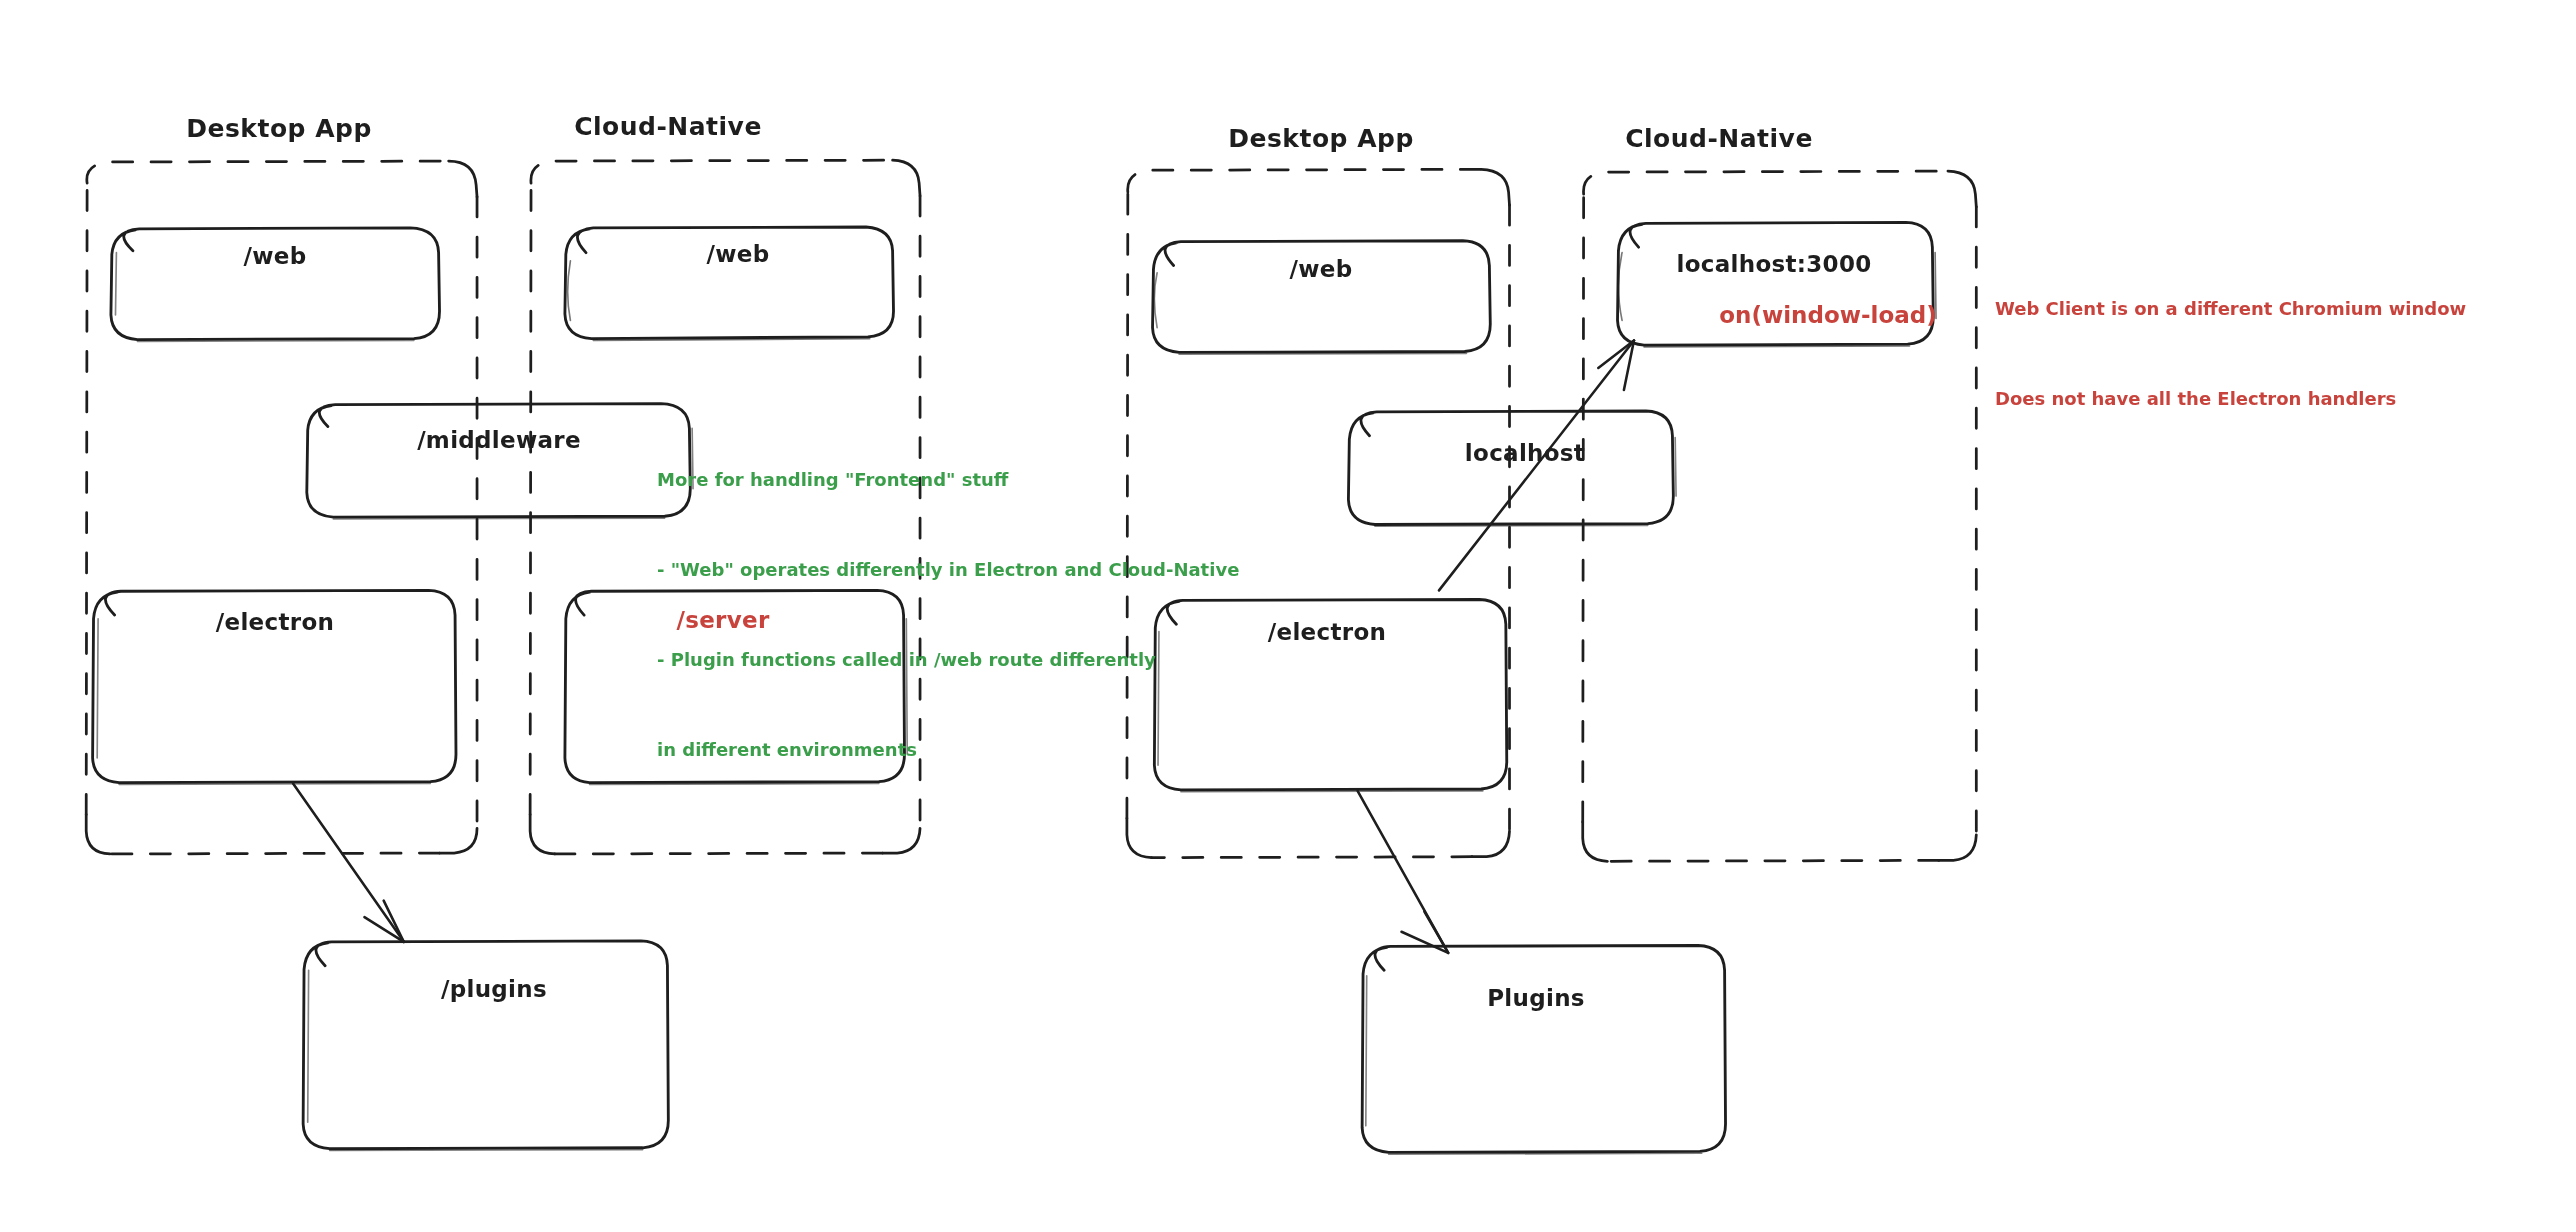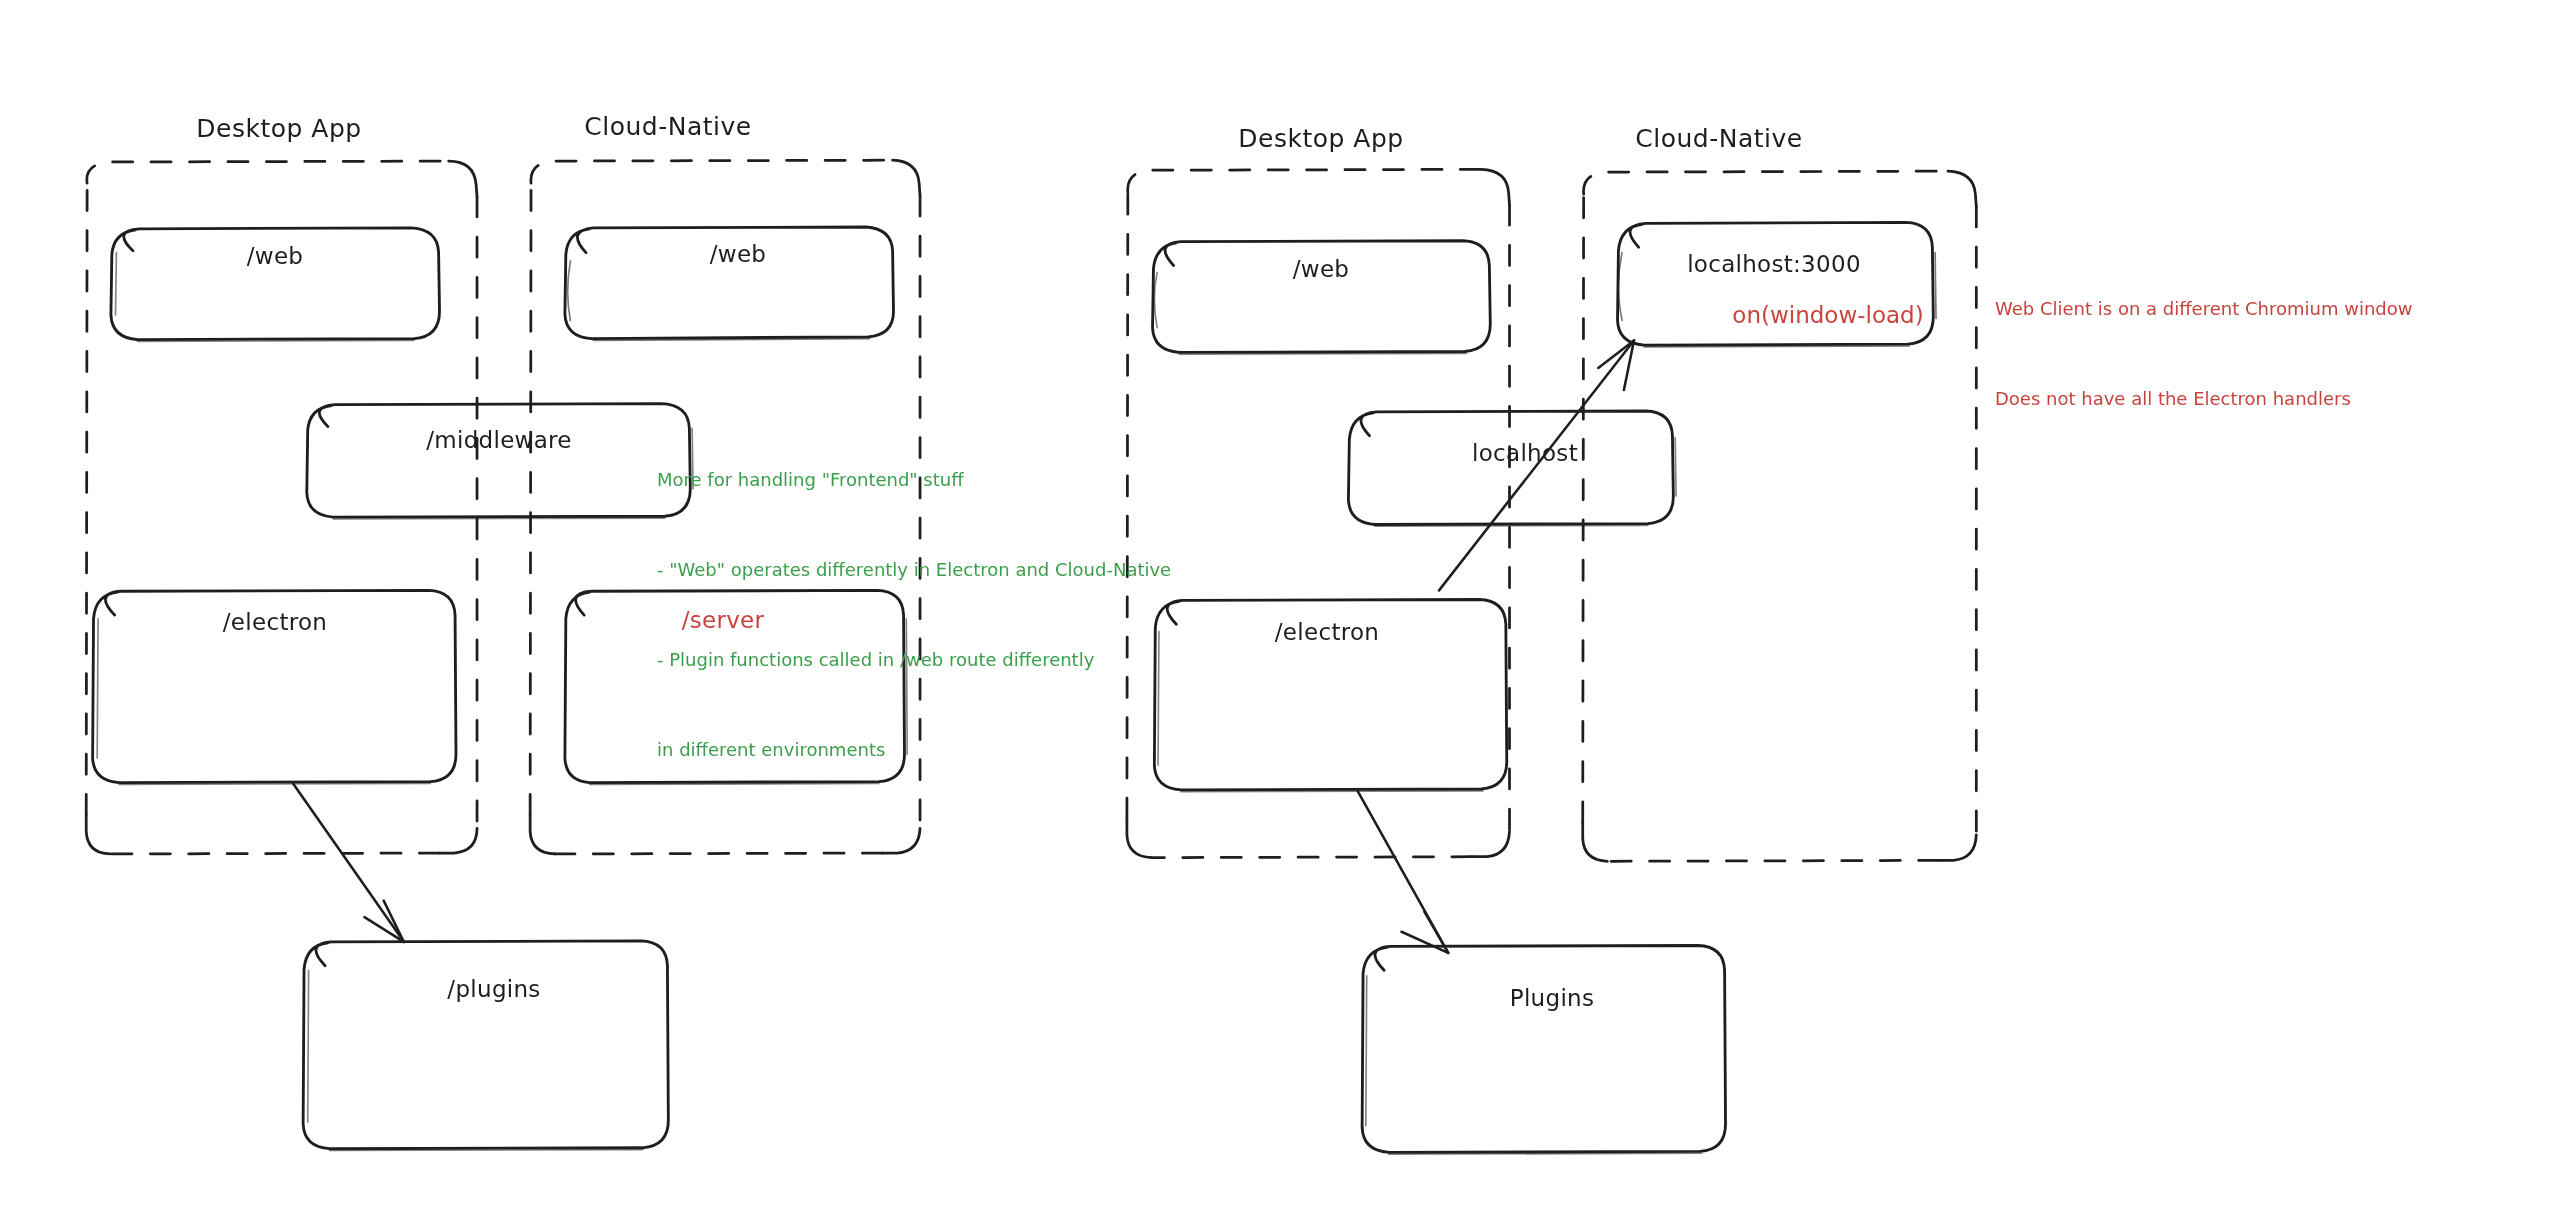--- a/index.html
+++ b/index.html
@@ -7,20 +7,21 @@
     padding: 0;
     background: #ffffff;
   }
   #canvas {
     position: relative;
     width: 2576px;
     height: 1232px;
     background: #ffffff;
     overflow: hidden;
     font-family: "DejaVu Sans", sans-serif;
+    font-weight: bold;
   }
   svg.layer {
     position: absolute;
     top: 0;
     left: 0;
     width: 2576px;
     height: 1232px;
     overflow: visible;
   }
   .grp-label {
@@ -214,21 +215,21 @@
   <div class="node-label" style="left:1321px; top:256px;">/web</div>
 
   <div class="node-label" style="left:1774px; top:251px;">localhost:3000</div>
 
   <div class="node-sub" style="left:1828px; top:302px;">on(window-load)</div>
 
   <div class="node-label" style="left:1525px; top:440px;">localhost</div>
 
   <div class="node-label" style="left:1327px; top:619px;">/electron</div>
 
-  <div class="node-label" style="left:1536px; top:985px;margin-left:16px;">Plugins</div>
+  <div class="node-label" style="left:1536px; top:985px;">Plugins</div>
 
   <div class="note red" style="left:1995px; top:234px;">
     <div>Web Client is on a different Chromium window</div>
     <div>Does not have all the Electron handlers</div>
   </div>
 
 </div>
 
 
 </body></html>

